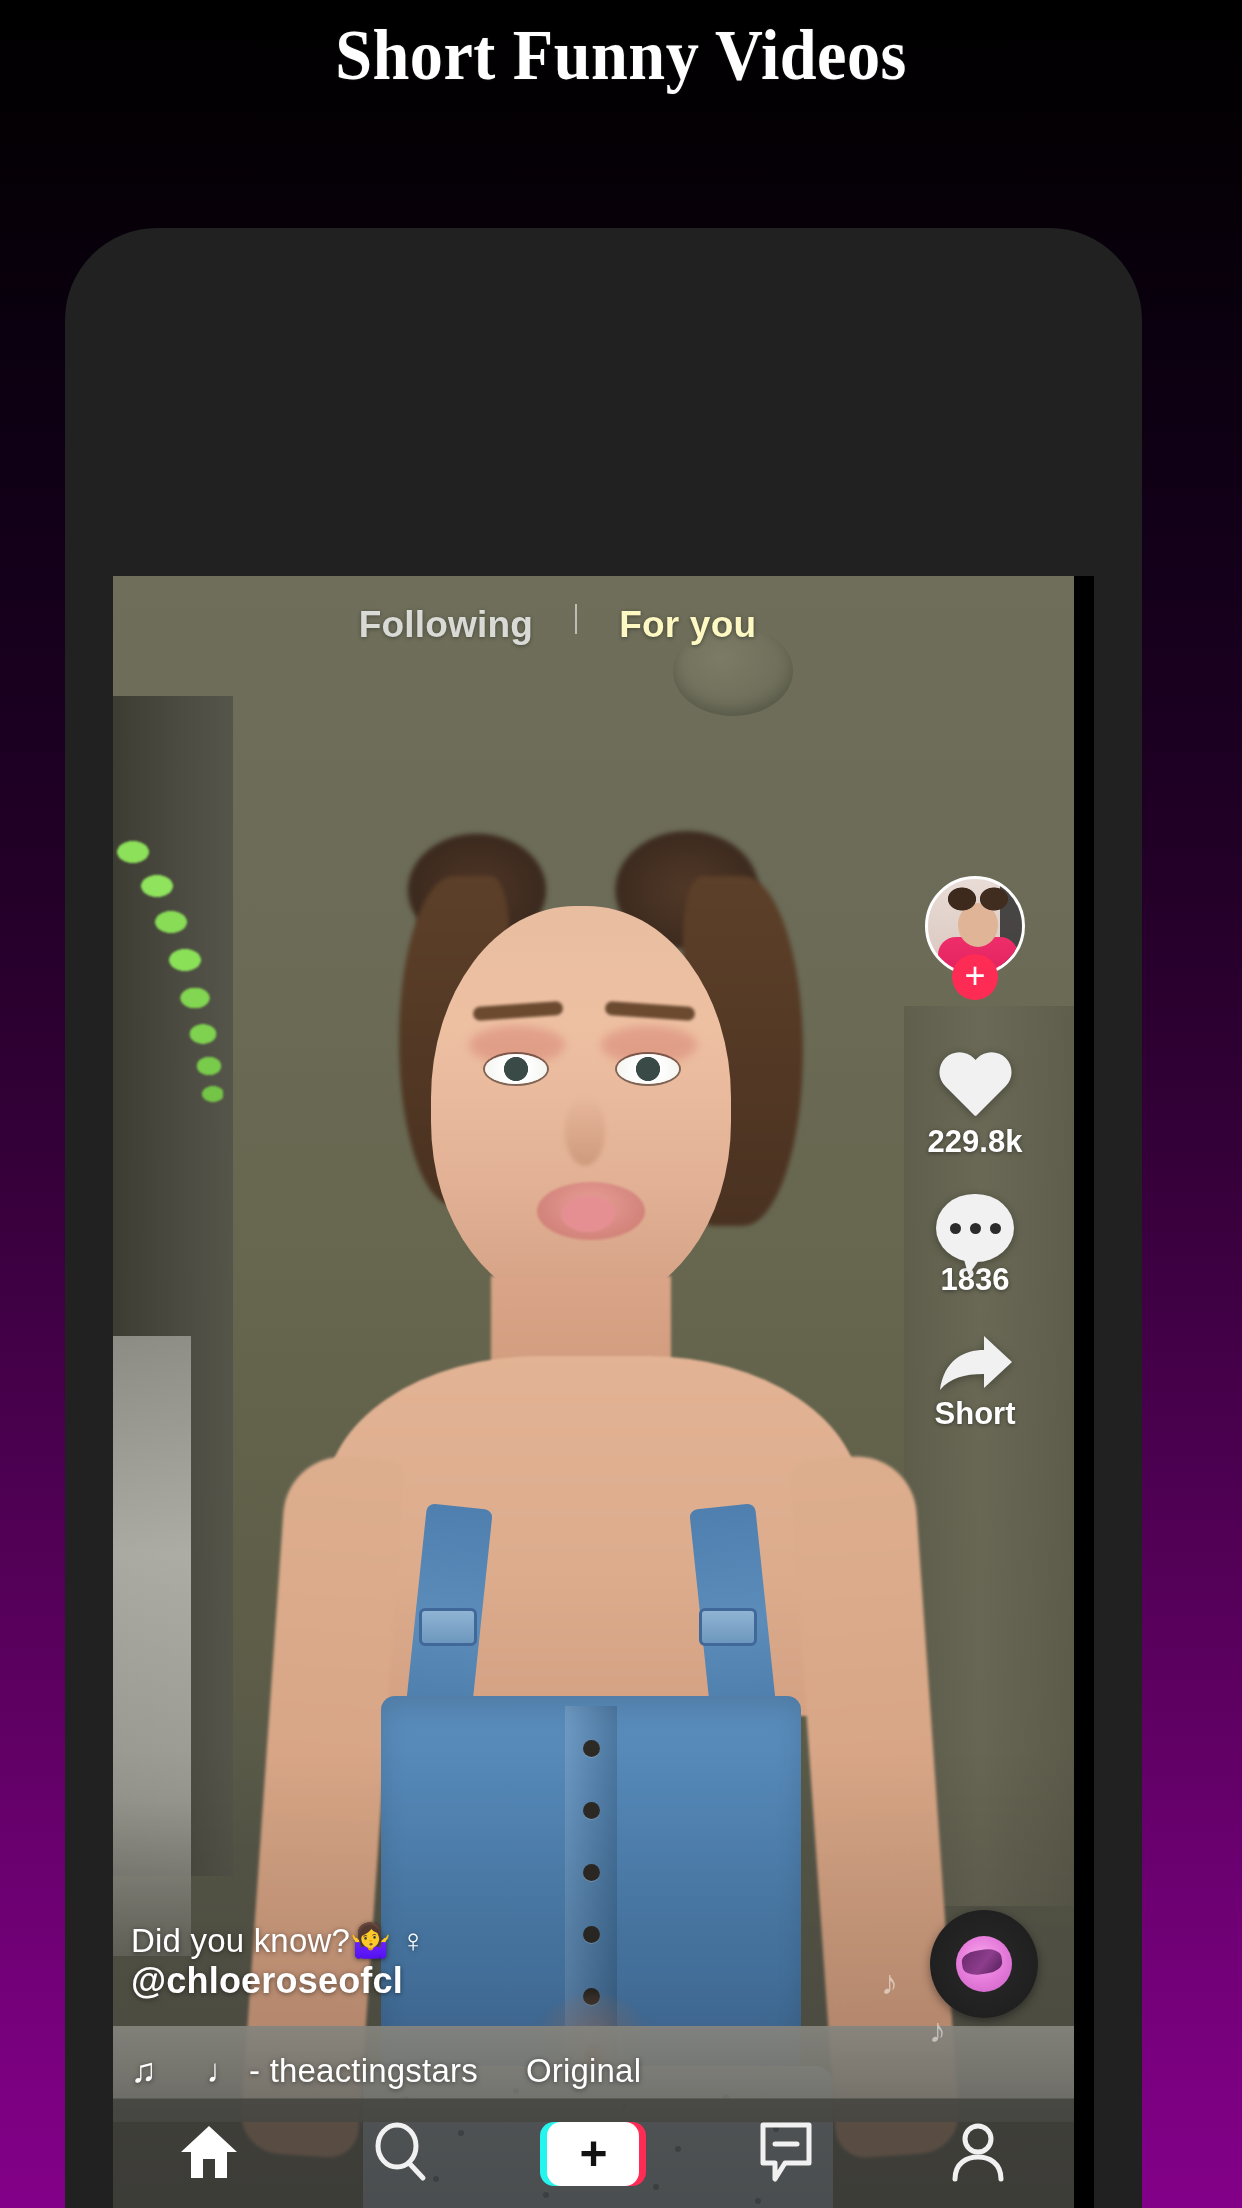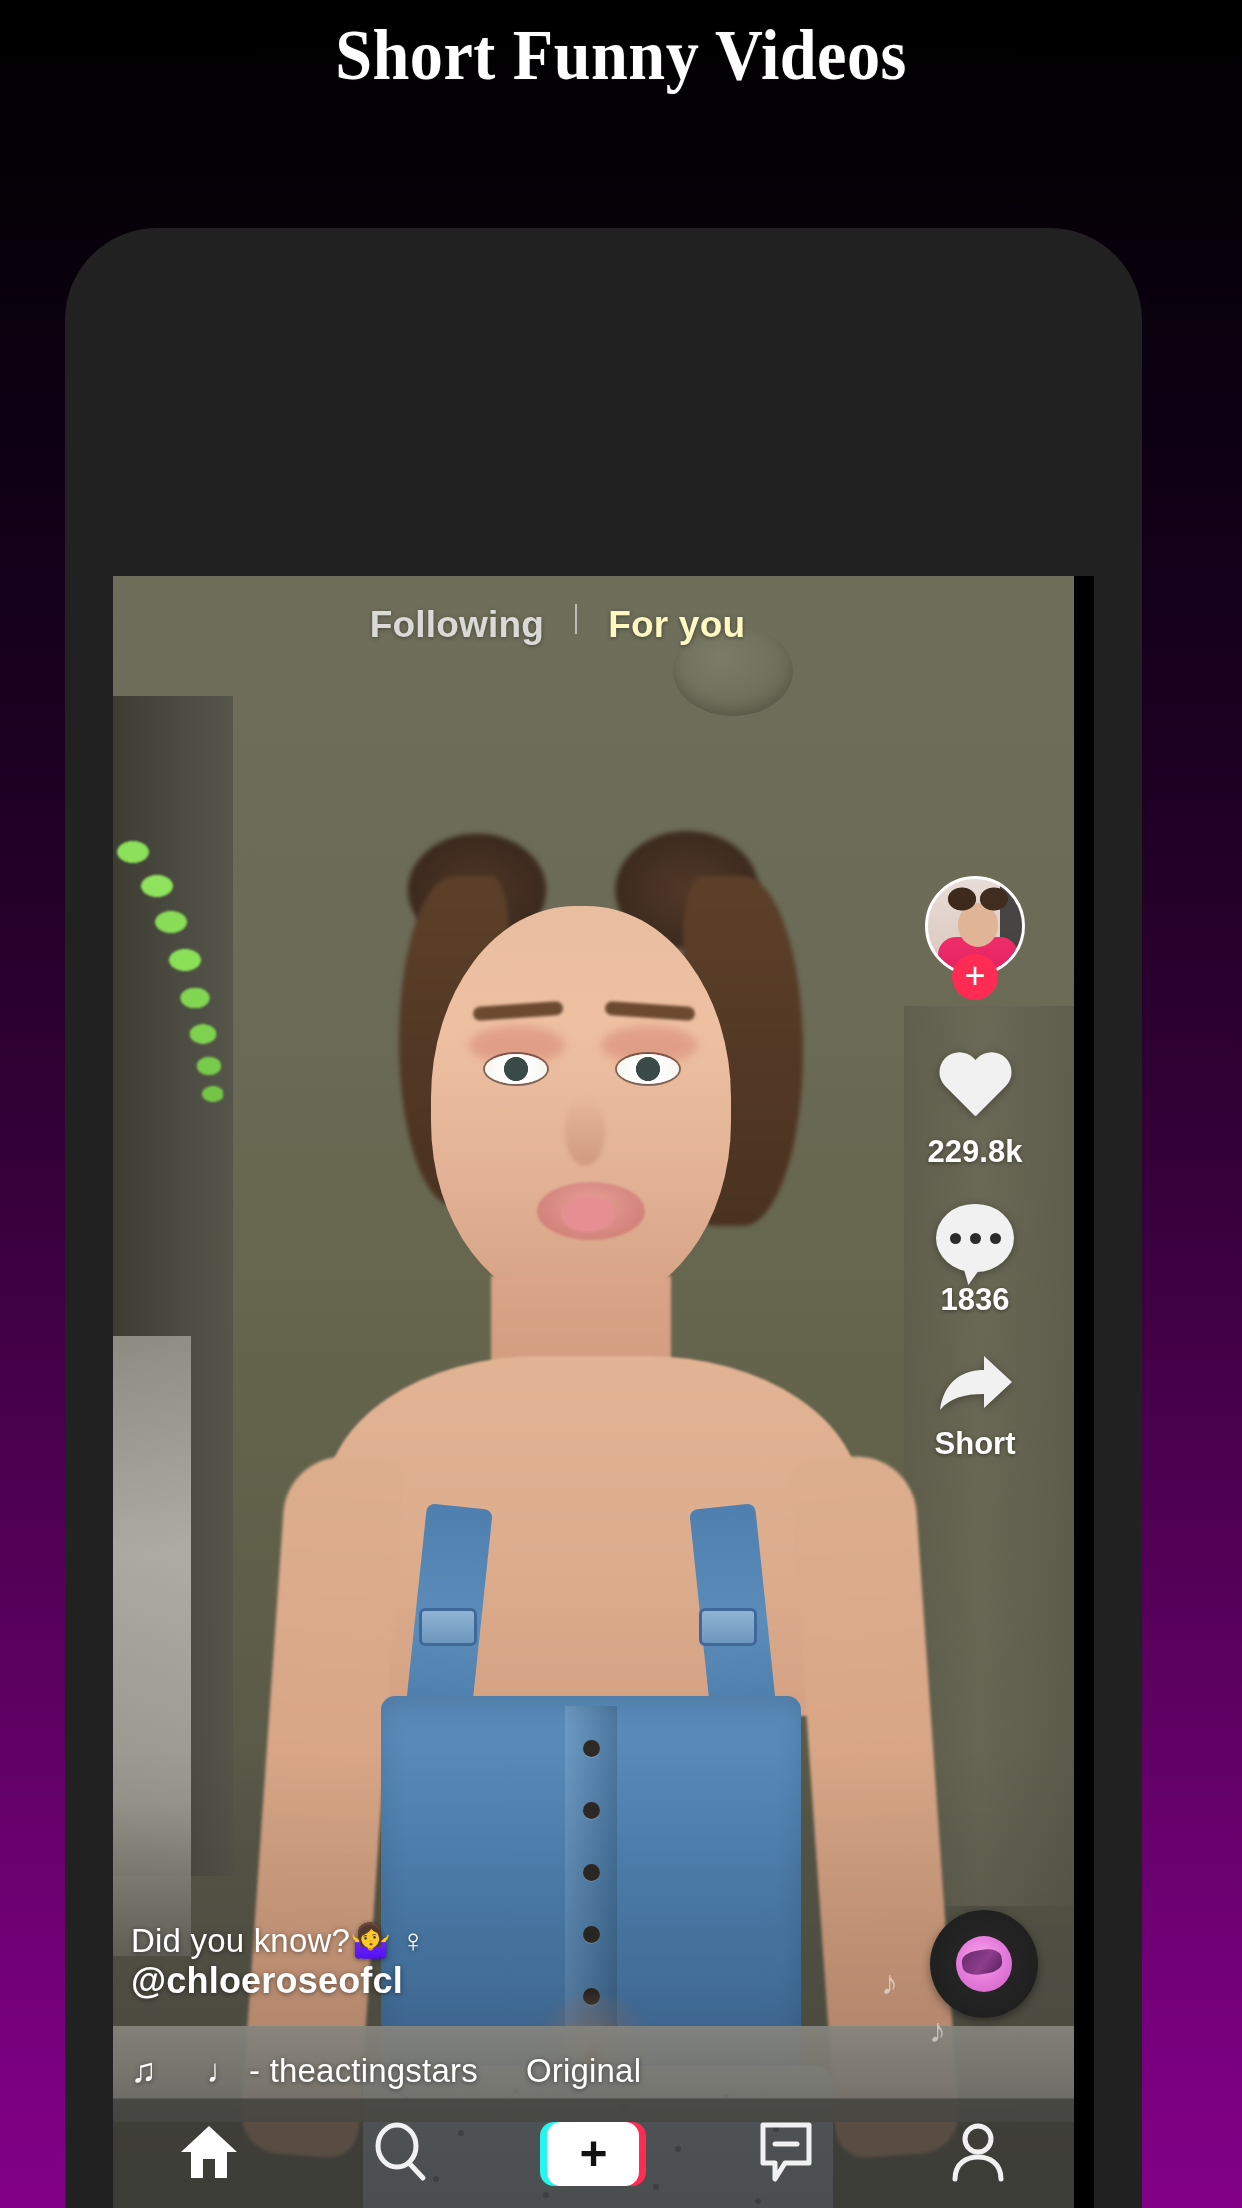--- a/index.html
+++ b/index.html
@@ -208,21 +208,21 @@
   
   #vignette{
     position:absolute; left:0; bottom:0; width:961px; height:460px;
     background:linear-gradient(180deg, rgba(0,0,0,0) 0%, rgba(0,0,0,.10) 40%, rgba(0,0,0,.22) 100%);
     pointer-events:none;
   }
 
   
   #topnav{
     position:absolute; left:0; top:28px; width:889px;
-    display:flex; align-items:flex-start; justify-content:center; gap:1px;
+    display:flex; align-items:flex-start; justify-content:center; gap:12px;
     z-index:6;
   }
   #tab-following{
     color:rgba(255,255,255,.78); font-size:37px; font-weight:600; letter-spacing:.2px;
     text-shadow:0 1px 4px rgba(0,0,0,.35);
   }
   #tab-divider{
     width:2px; height:30px; background:rgba(255,255,255,.55); margin:0 30px;
   }
   #tab-foryou{
@@ -253,21 +253,21 @@
   #follow-btn{
     position:absolute; left:50%; transform:translateX(-50%);
     bottom:0; width:46px;height:46px;border-radius:50%;
     background:#fe2c55; display:flex;align-items:center;justify-content:center;
   }
   #follow-btn .plus{
     color:#fff;font-size:36px;line-height:30px;font-weight:400;margin-top:-3px;
   }
 
   .rail-item{display:flex;flex-direction:column;align-items:center;margin-bottom:34px;}
-  .rail-label{color:#fff;font-size:31px;font-weight:700;margin-top:10px;
+  .rail-label{color:#fff;font-size:31px;font-weight:700;margin-top:0;
     text-shadow:0 1px 4px rgba(0,0,0,.45);}
   .heart{
     width:78px;height:70px;position:relative;filter:drop-shadow(0 2px 4px rgba(0,0,0,.3));
   }
   .heart::before,.heart::after{
     content:"";position:absolute;top:0;width:40px;height:62px;border-radius:40px 40px 0 0;background:#f1f1f1;
   }
   .heart::before{left:39px;transform:rotate(-45deg);transform-origin:0 100%;}
   .heart::after{left:0;transform:rotate(45deg);transform-origin:100% 100%;}
   .bubble{

